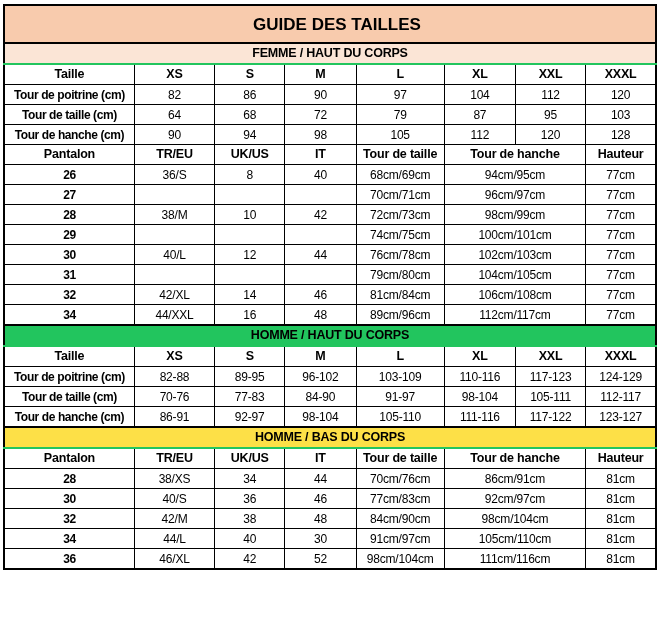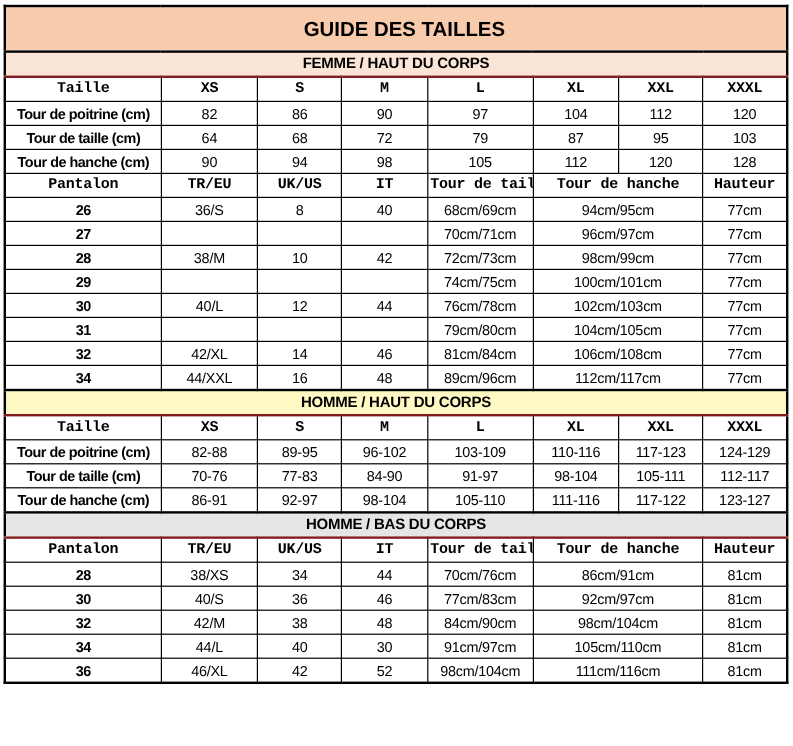--- a/index.html
+++ b/index.html
@@ -37,23 +37,23 @@
     height: 36px;
     font-size: 17px;
     font-weight: bold;
     letter-spacing: 0;
     border-bottom: 2px solid #000;
   }
   td.section-header {
     font-weight: bold;
     font-size: 12.5px;
     border-top: 2px solid #000;
-    border-bottom: 2px solid #7f1d1d;
-  }
-  td.col-header { font-weight: bold; font-size: 12.5px; font-family: Liberation Mono, monospace; }
+    border-bottom: 2px solid #22c55e;
+  }
+  td.col-header { font-weight: bold; font-size: 12.5px; }
   td.row-label  { font-weight: bold; letter-spacing: -0.4px; }
 </style>
 </head>
 <body>
 
 <div class="page">
   <table class="size-table">
     <colgroup>
         <col style="width: 130px;">
         <col style="width: 80px;">
@@ -186,21 +186,21 @@
         <tr>
           <td class="row-label" colspan="1">34</td>
           <td class="cell" colspan="1">44/XXL</td>
           <td class="cell" colspan="1">16</td>
           <td class="cell" colspan="1">48</td>
           <td class="cell" colspan="1">89cm/96cm</td>
           <td class="cell" colspan="2">112cm/117cm</td>
           <td class="cell" colspan="1">77cm</td>
         </tr>
         <tr>
-          <td class="section-header" colspan="8" style="background: #fef9c3;">HOMME / HAUT DU CORPS</td>
+          <td class="section-header" colspan="8" style="background: #22c55e;">HOMME / HAUT DU CORPS</td>
         </tr>
         <tr>
           <td class="col-header" colspan="1">Taille</td>
           <td class="col-header" colspan="1">XS</td>
           <td class="col-header" colspan="1">S</td>
           <td class="col-header" colspan="1">M</td>
           <td class="col-header" colspan="1">L</td>
           <td class="col-header" colspan="1">XL</td>
           <td class="col-header" colspan="1">XXL</td>
           <td class="col-header" colspan="1">XXXL</td>
@@ -229,21 +229,21 @@
           <td class="row-label" colspan="1">Tour de hanche (cm)</td>
           <td class="cell" colspan="1">86-91</td>
           <td class="cell" colspan="1">92-97</td>
           <td class="cell" colspan="1">98-104</td>
           <td class="cell" colspan="1">105-110</td>
           <td class="cell" colspan="1">111-116</td>
           <td class="cell" colspan="1">117-122</td>
           <td class="cell" colspan="1">123-127</td>
         </tr>
         <tr>
-          <td class="section-header" colspan="8" style="background: #e5e5e5; text-align: center;">HOMME / BAS DU CORPS</td>
+          <td class="section-header" colspan="8" style="background: #fde047; text-align: center;">HOMME / BAS DU CORPS</td>
         </tr>
         <tr>
           <td class="col-header" colspan="1">Pantalon</td>
           <td class="col-header" colspan="1">TR/EU</td>
           <td class="col-header" colspan="1">UK/US</td>
           <td class="col-header" colspan="1">IT</td>
           <td class="col-header" colspan="1">Tour de taille</td>
           <td class="col-header" colspan="2">Tour de hanche</td>
           <td class="col-header" colspan="1">Hauteur</td>
         </tr>

